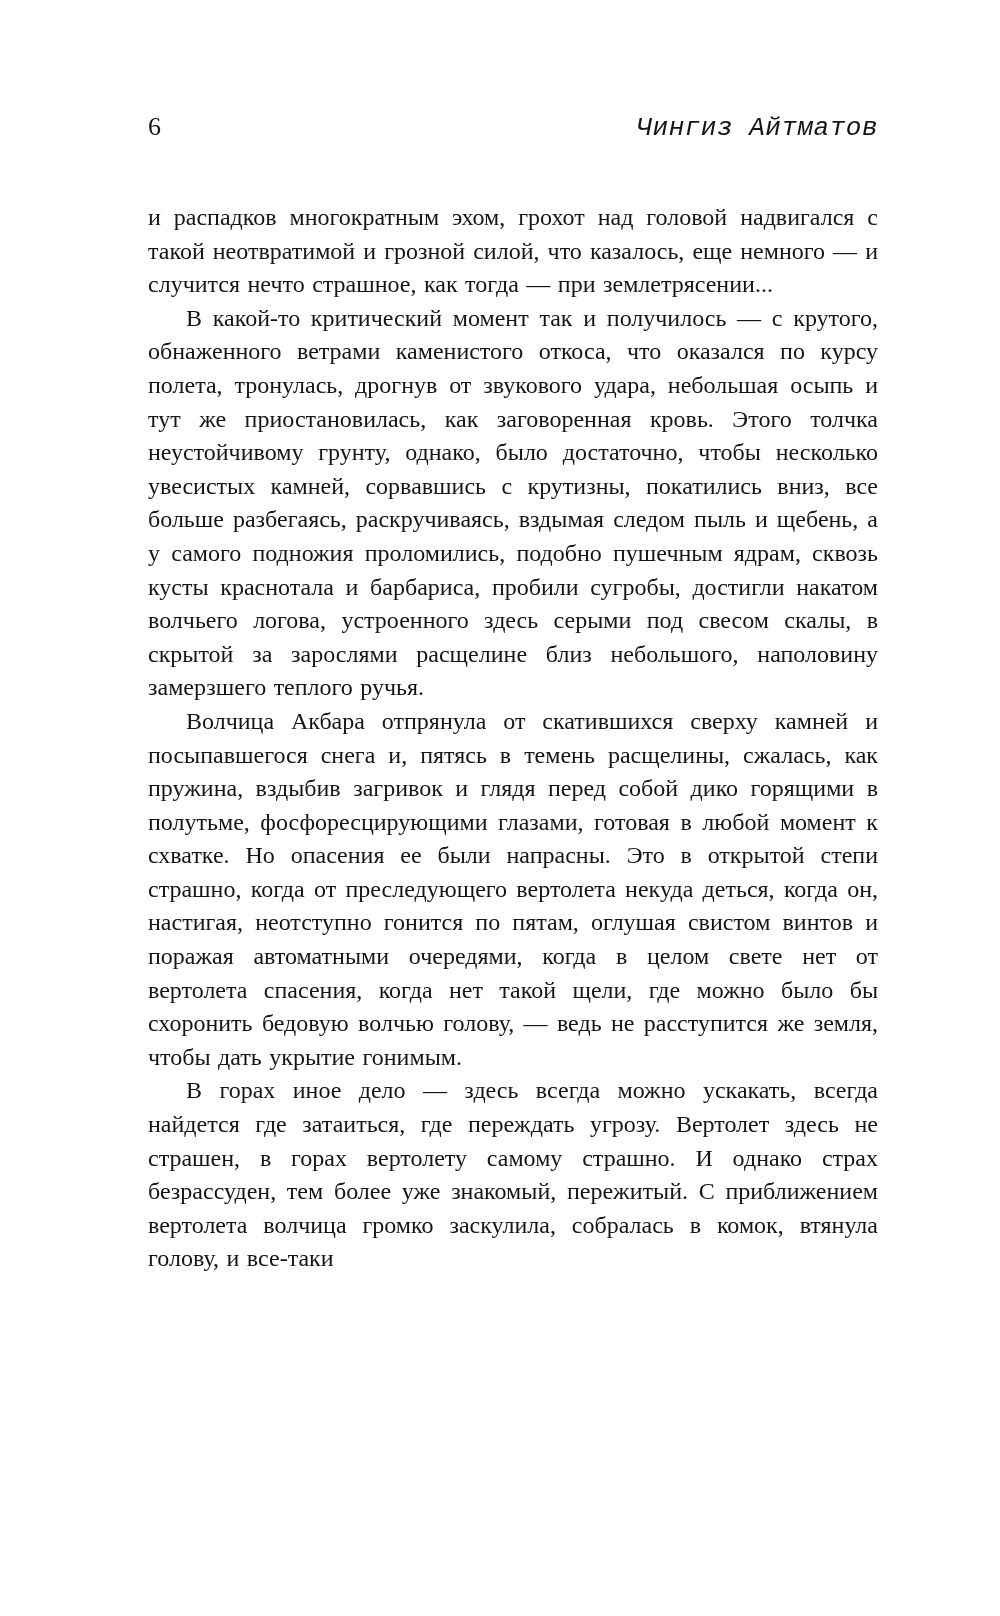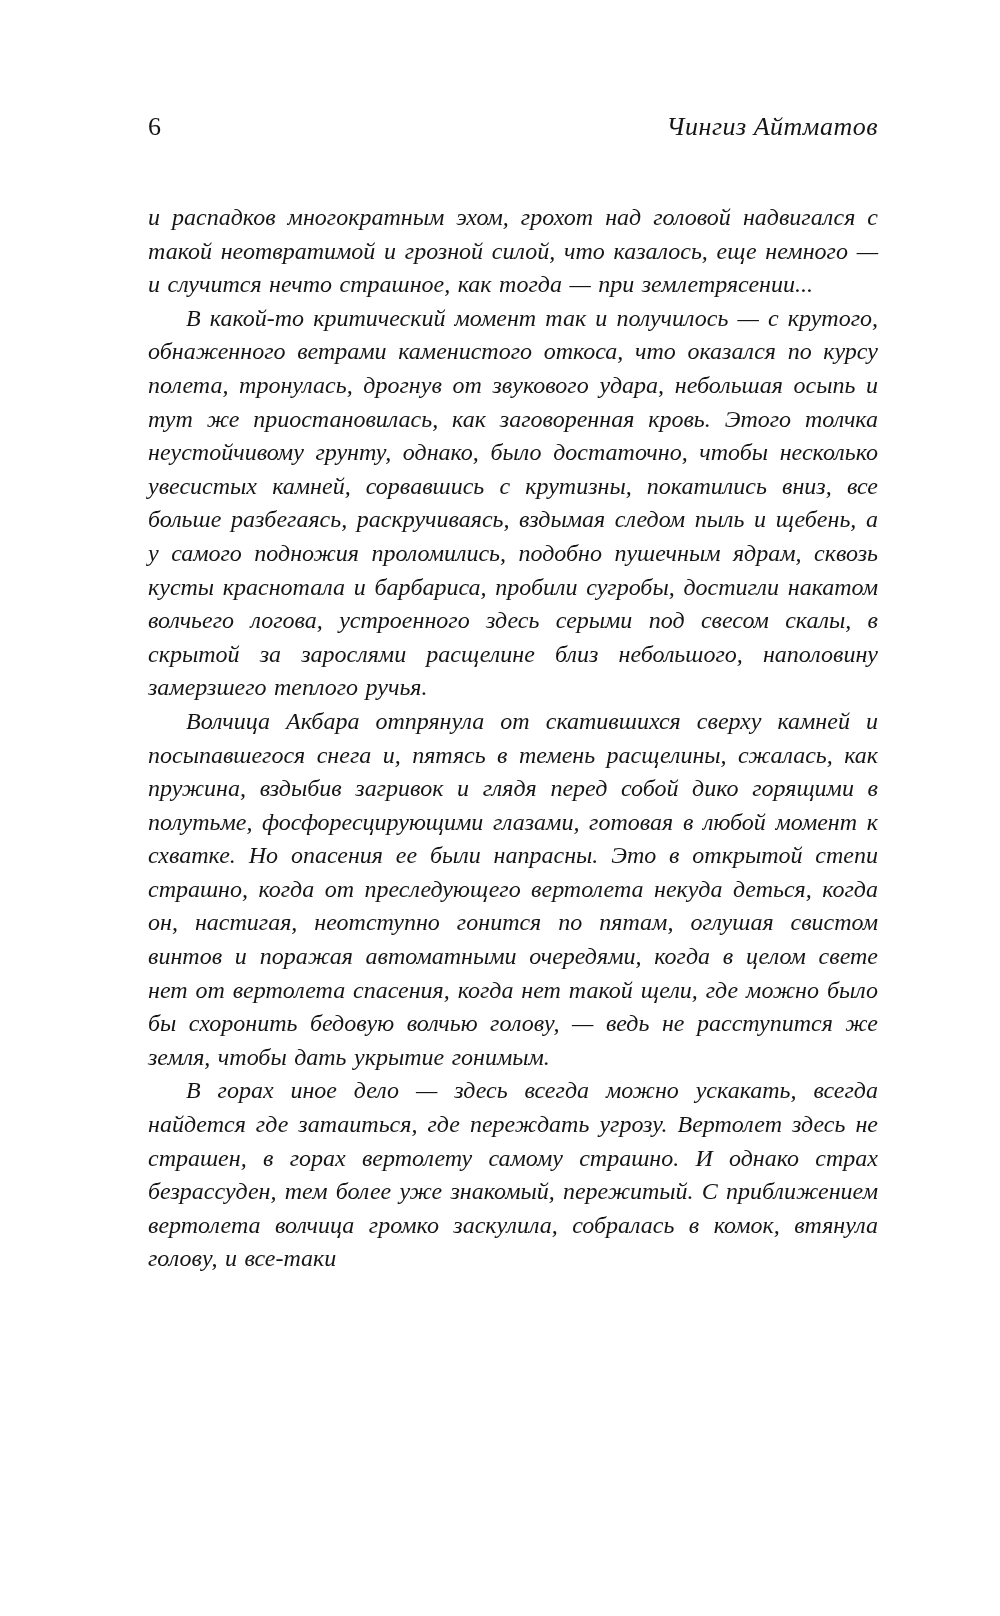--- a/index.html
+++ b/index.html
@@ -27,31 +27,31 @@
     font-size: 26px;
     line-height: 30px;
   }
   .page-number {
     font-style: normal;
     letter-spacing: 0.5px;
   }
   .running-author {
     font-style: italic;
     letter-spacing: 0.5px;
+    font-family: Liberation Mono, monospace;
   }
   .body-text {
     position: absolute;
     top: 201px;
     left: 148px;
     width: 730px;
     font-size: 24px;
     line-height: 33.6px;
     text-align: justify;
     word-spacing: 1.5px;
-    font-style: italic;
   }
   .para {
     margin: 0;
     text-indent: 38px;
   }
   .para.no-indent {
     text-indent: 0;
   }
 </style>
 </head>

